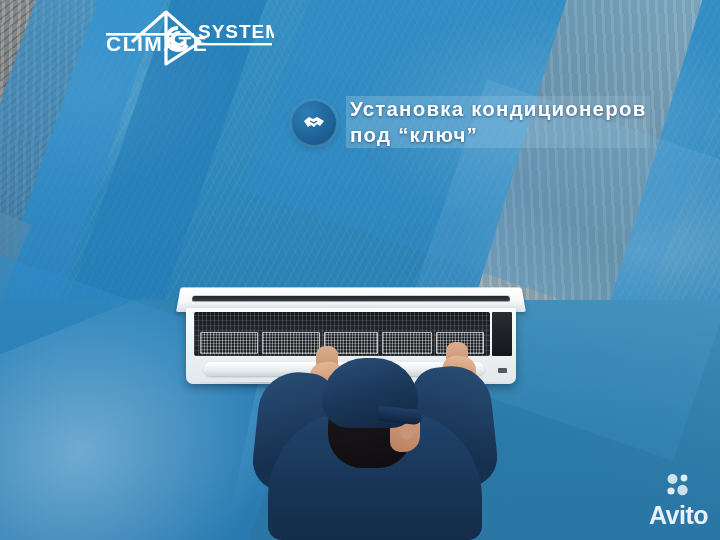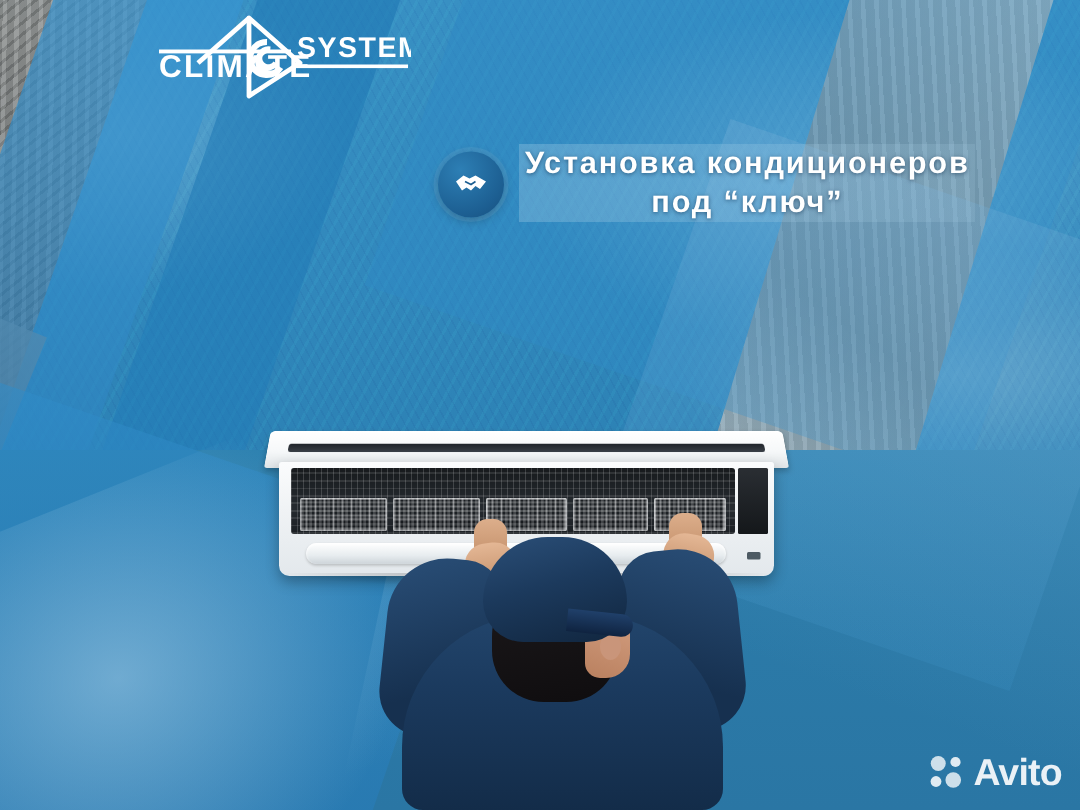--- a/index.html
+++ b/index.html
@@ -84,21 +84,21 @@
     display:flex;align-items:center;justify-content:center;}
   .bullet .icon-wrap svg{display:block;}
   .bullet .lines{position:absolute;color:#ffffff;font-size:20.5px;font-weight:bold;
     letter-spacing:1.2px;line-height:1.28;
     text-shadow:0 1px 3px rgba(0,30,60,.55);}
   .lines .ln{display:block;white-space:nowrap;
     background:linear-gradient(90deg, rgba(175,212,233,.30), rgba(175,212,233,.16));
     padding:0 4px;}
 
   .b1 .icon-wrap{left:292px;top:57px;}
-  .b1 .lines{left:346px;top:52px;text-align:center;}
+  .b1 .lines{left:346px;top:52px;text-align:left;}
   .b2 .icon-wrap{left:256px;top:130px;}
   .b2 .lines{left:310px;top:125px;text-align:right;}
   .b3 .icon-wrap{left:216px;top:207px;}
   .b3 .lines{left:270px;top:202px;text-align:right;}
 
   
   .ac{position:absolute;left:176px;top:286px;width:350px;height:105px;}
   .ac-flap{position:absolute;left:0;top:0;width:350px;height:26px;
     background:linear-gradient(180deg,#ffffff 0%,#f6f8f9 55%,#dfe4e7 100%);
     border-radius:3px 3px 2px 2px;
@@ -156,21 +156,21 @@
     background:linear-gradient(180deg,#e4b795,#c18d67);border-radius:14px 14px 10px 10px;}
   .handL{left:60px;top:10px;transform:rotate(-8deg);}
   .handR{left:192px;top:4px;transform:rotate(10deg);}
   .forearmL{position:absolute;left:66px;top:-6px;width:22px;height:32px;
     background:linear-gradient(180deg,#dcae8b,#bf8a64);border-radius:9px;}
   .forearmR{position:absolute;left:196px;top:-10px;width:22px;height:34px;
     background:linear-gradient(180deg,#dcae8b,#bf8a64);border-radius:9px;}
 
   
   .avito{position:absolute;right:12px;bottom:12px;display:flex;align-items:center;gap:5px;
-    opacity:.9;}
+    opacity:.9;flex-direction:column;}
   .avito .dots{display:block;}
   .avito .wordmark{color:#ffffff;font-size:25px;font-weight:bold;letter-spacing:-.5px;
     line-height:1;font-family:"Liberation Sans","DejaVu Sans",sans-serif;}
 </style>
 </head>
 <body>
 
 <div class="stage">
 
   <div class="bg-base"></div>

